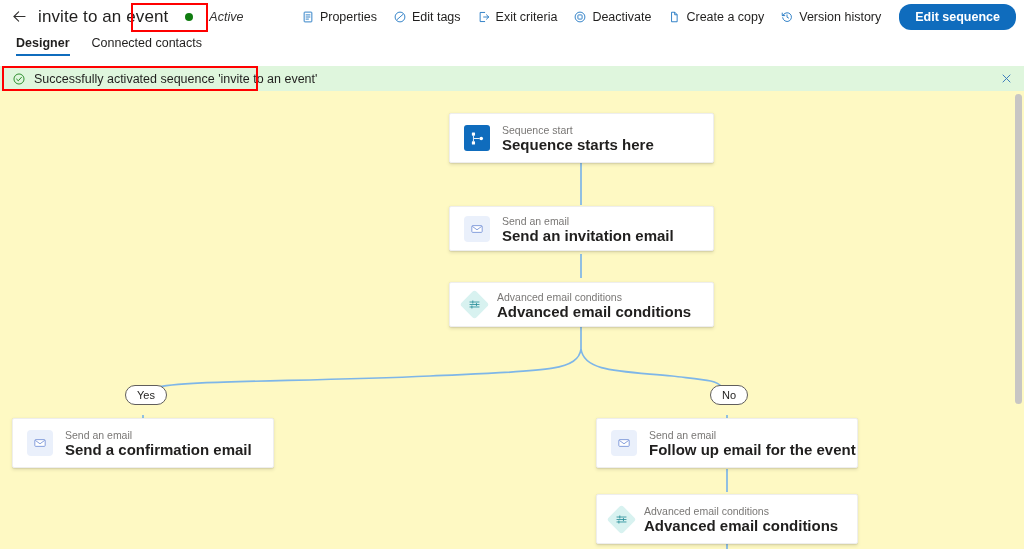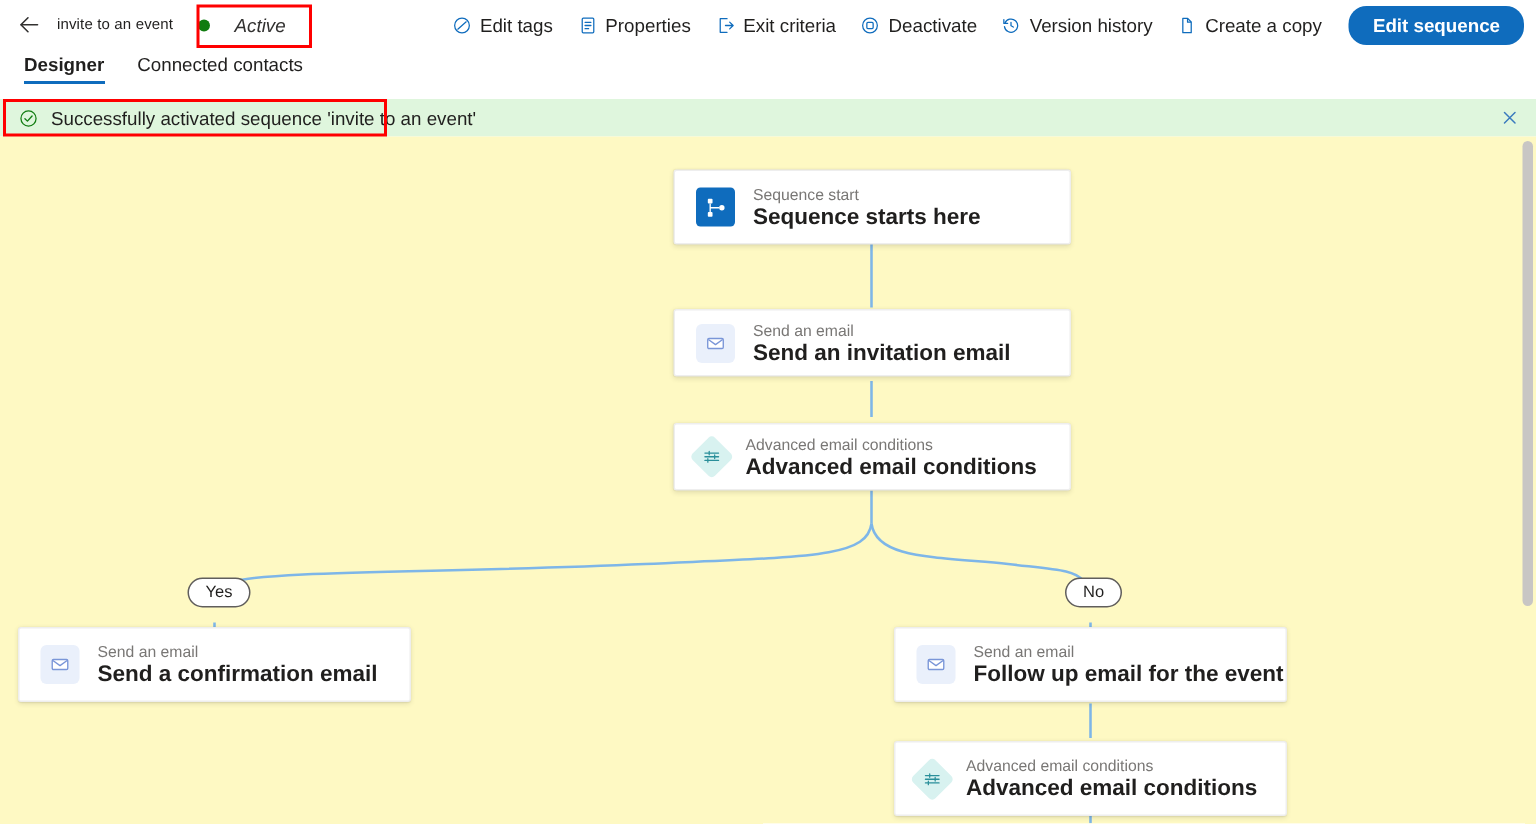--- a/index.html
+++ b/index.html
@@ -18,21 +18,21 @@
   .cmdbar {
     position: absolute; left: 0; top: 0; width: 1024px; height: 33px;
     display: flex; align-items: center;
   }
   .back-btn {
     width: 30px; height: 30px; margin-left: 4px;
     display: flex; align-items: center; justify-content: center;
     color: #323130; cursor: pointer;
   }
   .page-title {
-    font-size: 10px; color: #201f1e; margin-left: 4px;
+    font-size: 17px; color: #201f1e; margin-left: 4px;
     white-space: nowrap; letter-spacing: .1px;
   }
   .status-wrap {
     display: flex; align-items: center; gap: 16px; margin-left: 17px; font-style: italic;
   }
   .status-dot { width: 8px; height: 8px; border-radius: 50%; background: #107c10; display:block; }
   .status-text { font-size: 12.5px; color: #323130; white-space: nowrap; }
 
   .cmd-actions {
     position: absolute; right: 8px; top: 0; height: 33px;
@@ -146,76 +146,76 @@
     <div class="status-wrap">
       <span class="status-dot"></span>
       <span class="status-text">Active</span>
     </div>
 
     <div class="cmd-actions">
 
       <div class="cmd-item">
         <span class="ico">
           <svg width="14" height="14" viewBox="0 0 20 20">
+            <rect x="4.5" y="3" width="11" height="14" rx="1" fill="none" stroke="#0f6cbd" stroke-width="1.2"></rect>
+            <path d="M7.2 7h5.6M7.2 10h5.6M7.2 13h3.4" stroke="#0f6cbd" stroke-width="1.2" stroke-linecap="round"></path>
+          </svg>
+        </span>
+        <span>Properties</span>
+      </div>
+
+      <div class="cmd-item">
+        <span class="ico">
+          <svg width="14" height="14" viewBox="0 0 20 20">
             <circle cx="10" cy="10" r="7" fill="none" stroke="#0f6cbd" stroke-width="1.2"></circle>
             <path d="M6 13.5 14 6.5" stroke="#0f6cbd" stroke-width="1.2" stroke-linecap="round"></path>
           </svg>
         </span>
         <span>Edit tags</span>
       </div>
 
       <div class="cmd-item">
         <span class="ico">
           <svg width="14" height="14" viewBox="0 0 20 20">
-            <rect x="4.5" y="3" width="11" height="14" rx="1" fill="none" stroke="#0f6cbd" stroke-width="1.2"></rect>
-            <path d="M7.2 7h5.6M7.2 10h5.6M7.2 13h3.4" stroke="#0f6cbd" stroke-width="1.2" stroke-linecap="round"></path>
-          </svg>
-        </span>
-        <span>Properties</span>
-      </div>
-
-      <div class="cmd-item">
-        <span class="ico">
-          <svg width="14" height="14" viewBox="0 0 20 20">
             <path d="M11 3.5H4.5v13H11" fill="none" stroke="#0f6cbd" stroke-width="1.2" stroke-linecap="round" stroke-linejoin="round"></path>
             <path d="M9.5 10h7M13.5 6.8 16.8 10l-3.3 3.2" fill="none" stroke="#0f6cbd" stroke-width="1.2" stroke-linecap="round" stroke-linejoin="round"></path>
           </svg>
         </span>
         <span>Exit criteria</span>
       </div>
 
       <div class="cmd-item">
         <span class="ico">
           <svg width="14" height="14" viewBox="0 0 20 20">
             <circle cx="10" cy="10" r="7" fill="none" stroke="#0f6cbd" stroke-width="1.2"></circle>
             <rect x="7" y="7" width="6" height="6" rx="1" fill="none" stroke="#0f6cbd" stroke-width="1.2"></rect>
           </svg>
         </span>
         <span>Deactivate</span>
+      </div>
+
+      <div class="cmd-item">
+        <span class="ico">
+          <svg width="14" height="14" viewBox="0 0 20 20">
+            <path d="M6.5 3.2h4.6l3.4 3.4v10.2H6.5z" fill="none" stroke="#0f6cbd" stroke-width="1.2" stroke-linejoin="round"></path>
+            <path d="M11 3.3v3.5h3.4" fill="none" stroke="#0f6cbd" stroke-width="1.2" stroke-linejoin="round"></path>
+          </svg>
+        </span>
+        <span>Create a copy</span>
       </div>
 
       <div class="cmd-item">
         <span class="ico">
           <svg width="14" height="14" viewBox="0 0 20 20">
             <path d="M4.2 7.8A6.3 6.3 0 1 1 3.8 11" fill="none" stroke="#0f6cbd" stroke-width="1.2" stroke-linecap="round"></path>
             <path d="M3.2 4.4v3.6h3.6" fill="none" stroke="#0f6cbd" stroke-width="1.2" stroke-linecap="round" stroke-linejoin="round"></path>
             <path d="M10 7v3.2l2.2 1.3" fill="none" stroke="#0f6cbd" stroke-width="1.2" stroke-linecap="round"></path>
           </svg>
         </span>
         <span>Version history</span>
-      </div>
-
-      <div class="cmd-item">
-        <span class="ico">
-          <svg width="14" height="14" viewBox="0 0 20 20">
-            <path d="M6.5 3.2h4.6l3.4 3.4v10.2H6.5z" fill="none" stroke="#0f6cbd" stroke-width="1.2" stroke-linejoin="round"></path>
-            <path d="M11 3.3v3.5h3.4" fill="none" stroke="#0f6cbd" stroke-width="1.2" stroke-linejoin="round"></path>
-          </svg>
-        </span>
-        <span>Create a copy</span>
       </div>
 
       <button class="primary-btn">Edit sequence</button>
     </div>
   </div>
 
   <div class="tabs">
     <div class="tab active">Designer</div>
     <div class="tab">Connected contacts</div>
   </div>

